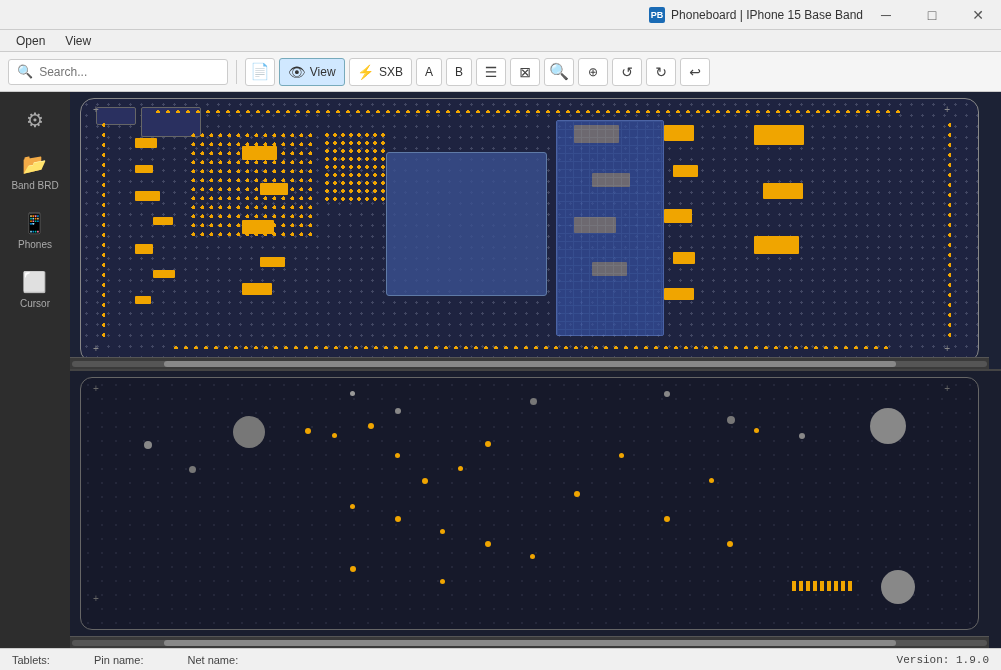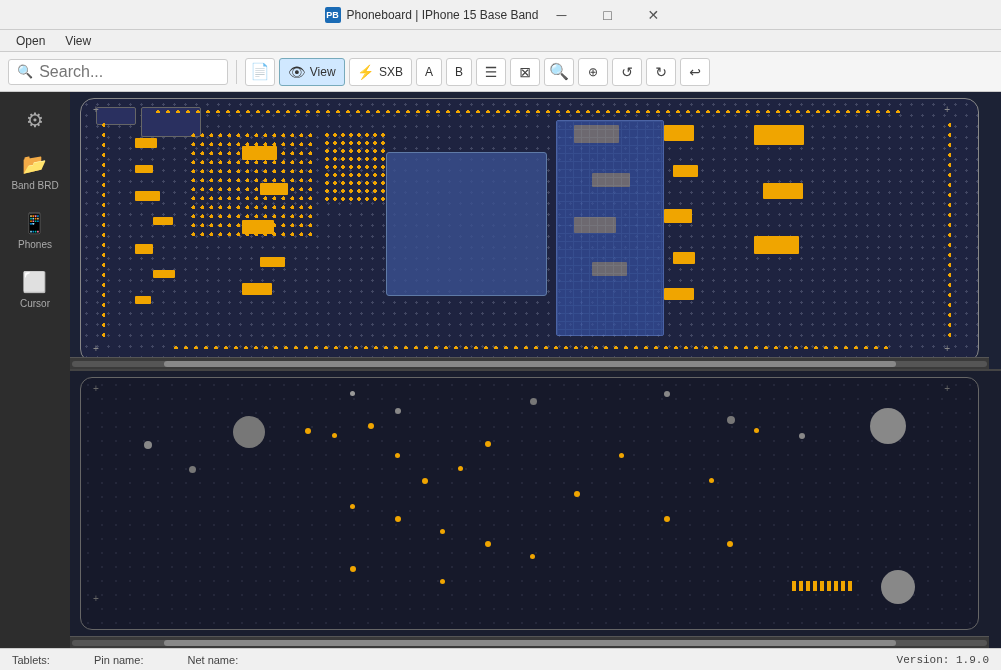--- a/index.html
+++ b/index.html
@@ -4,22 +4,22 @@
   <style>
     * { margin: 0; padding: 0; box-sizing: border-box; }
     body { width: 1001px; height: 670px; background: #2b2b2b; font-family: 'Segoe UI', Arial, sans-serif; font-size: 12px; color: #ccc; overflow: hidden; }
 
     
     #titlebar {
       height: 30px;
       background: #f0f0f0;
       display: flex;
       align-items: center;
-      justify-content: center;
-      padding: 0 8px;
+      justify-content: flex-end;
+      padding: 0 0;
       border-bottom: 1px solid #ccc;
     }
     #titlebar-left { display: flex; align-items: center; gap: 6px; color: #333; font-size: 12px; }
     #titlebar-logo {
       width: 16px; height: 16px; background: #1a6bb5; border-radius: 2px;
       display: flex; align-items: center; justify-content: center; color: white; font-size: 9px; font-weight: bold;
     }
     #titlebar-controls { display: flex; gap: 0; }
     .title-btn {
       width: 46px; height: 30px; border: none; background: transparent; cursor: pointer;
@@ -49,21 +49,21 @@
       align-items: center;
       padding: 0 8px;
       gap: 4px;
     }
     #search-box {
       display: flex; align-items: center;
       background: white; border: 1px solid #ccc; border-radius: 3px;
       padding: 0 8px; width: 220px; height: 26px; gap: 6px;
     }
     #search-box input {
-      border: none; outline: none; font-size: 16px; color: #c2410c; width: 100%; background: transparent;
+      border: none; outline: none; font-size: 12px; color: #c2410c; width: 100%; background: transparent;
     }
     .toolbar-sep { width: 1px; height: 24px; background: #ccc; margin: 0 4px; }
     .tb-btn {
       height: 28px; padding: 0 8px; border: 1px solid #ccc; background: white;
       border-radius: 3px; cursor: pointer; display: flex; align-items: center; gap: 4px;
       font-size: 12px; color: #333;
     }
     .tb-btn.active { background: #d0e8ff; border-color: #7ab; }
     .tb-icon-btn {
       width: 30px; height: 28px; border: 1px solid #ccc; background: white;

